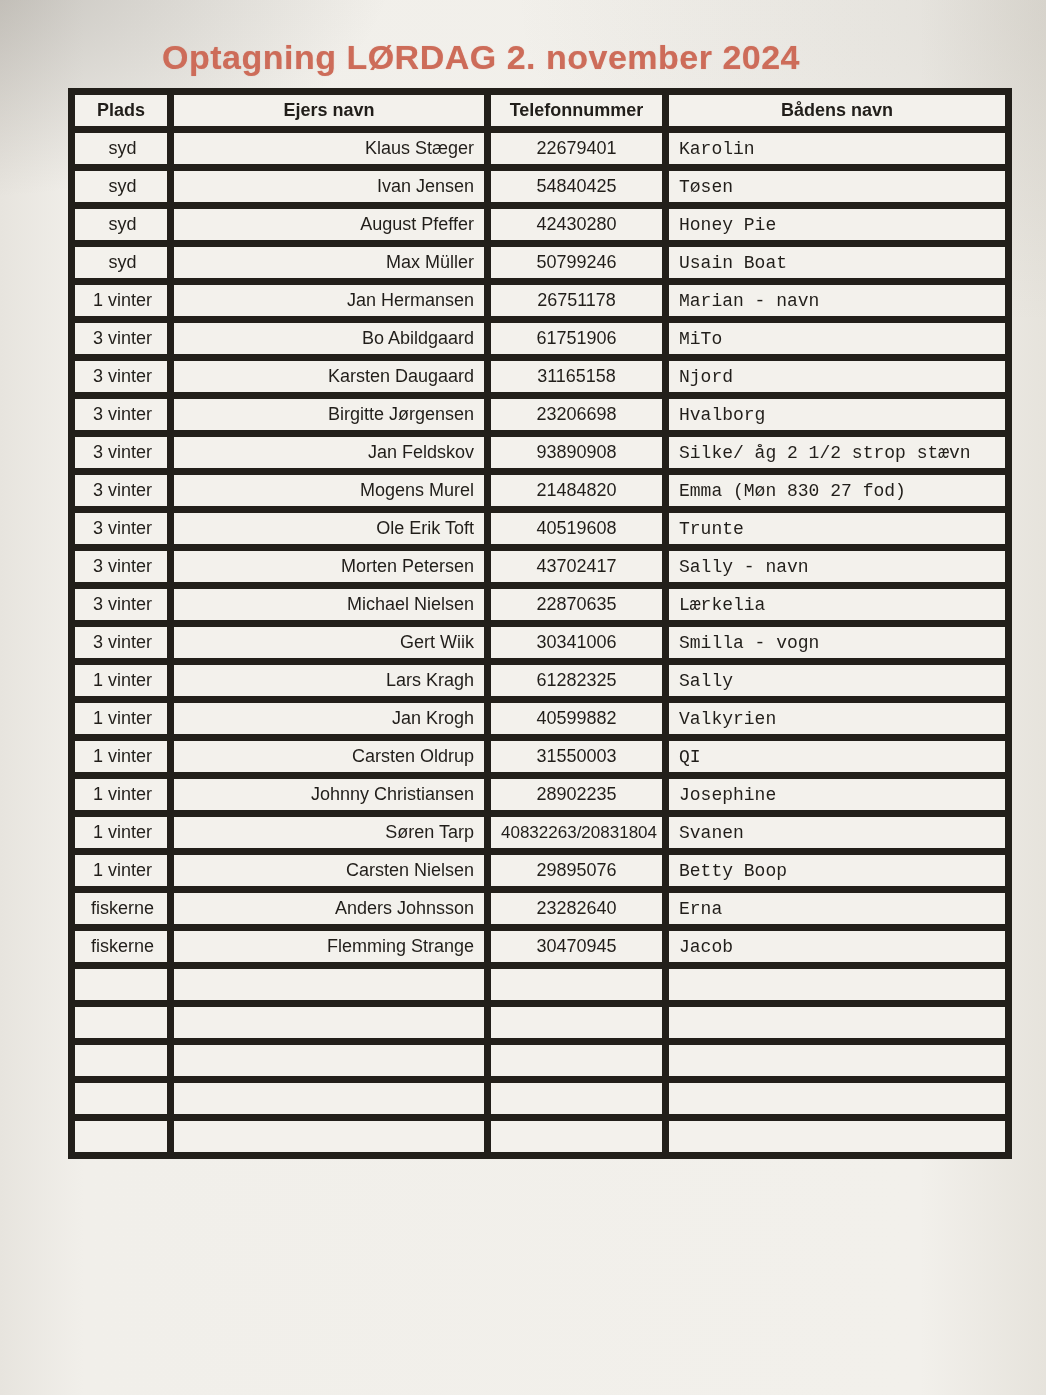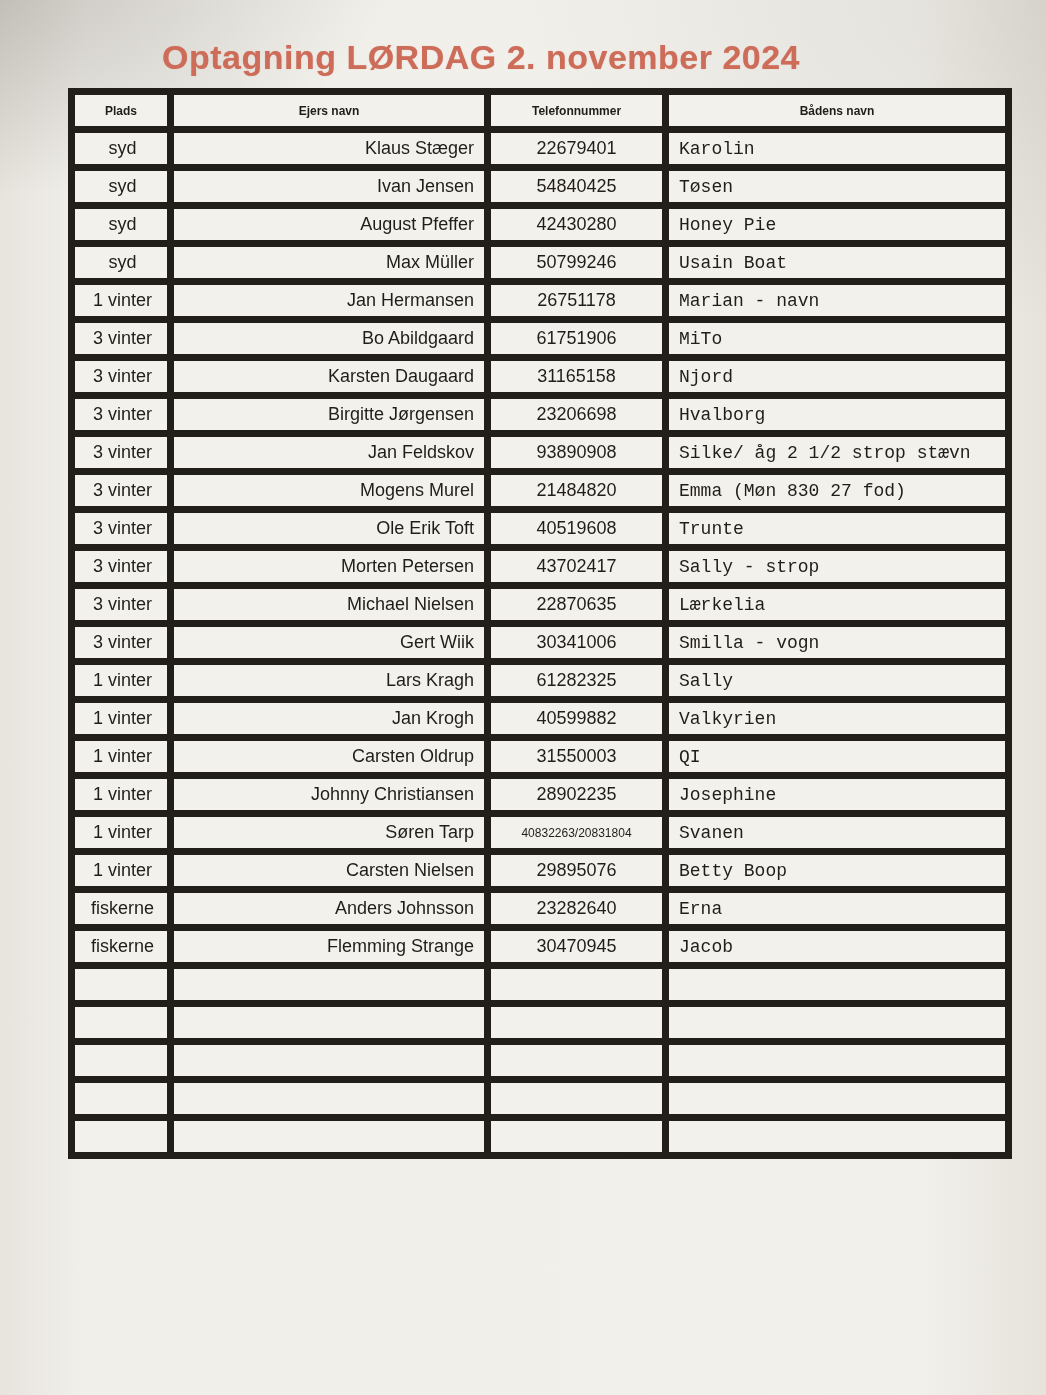--- a/index.html
+++ b/index.html
@@ -55,27 +55,27 @@
     background: #f3f1ec;
     height: 31px; 
     font-size: 18px;
     padding: 0 10px;
     overflow: hidden;
     white-space: nowrap;
   }
   table.boat-table thead th {
     font-weight: bold;
     text-align: center;
-    font-size: 12px;
+    font-size: 18px;
   }
   table.boat-table td:nth-child(1) { text-align: center; padding-left: 13px; }
   table.boat-table td:nth-child(2) { text-align: right; padding-left: 14px; }
   table.boat-table td:nth-child(3) { text-align: center; padding-right: 10px; }
   table.boat-table td:nth-child(4) { text-align: left; padding-left: 10px; font-family: Liberation Mono, monospace; }
-  table.boat-table td.phone-small { font-size: 12px; text-align: center; }
+  table.boat-table td.phone-small { font-size: 17px; text-align: center; }
 </style>
 </head>
 <body>
 
 <div class="page">
 
   <div class="doc-title" style="color: rgb(205, 108, 89);">Optagning LØRDAG 2. november 2024</div>
 
   <table class="boat-table">
     <colgroup>
@@ -156,21 +156,21 @@
         <tr>
           <td>3 vinter</td>
           <td>Ole Erik Toft</td>
           <td>40519608</td>
           <td>Trunte</td>
         </tr>
         <tr>
           <td>3 vinter</td>
           <td>Morten Petersen</td>
           <td>43702417</td>
-          <td>Sally - strop</td>
+          <td>Sally - navn</td>
         </tr>
         <tr>
           <td>3 vinter</td>
           <td>Michael Nielsen</td>
           <td>22870635</td>
           <td>Lærkelia</td>
         </tr>
         <tr>
           <td>3 vinter</td>
           <td>Gert Wiik</td>

